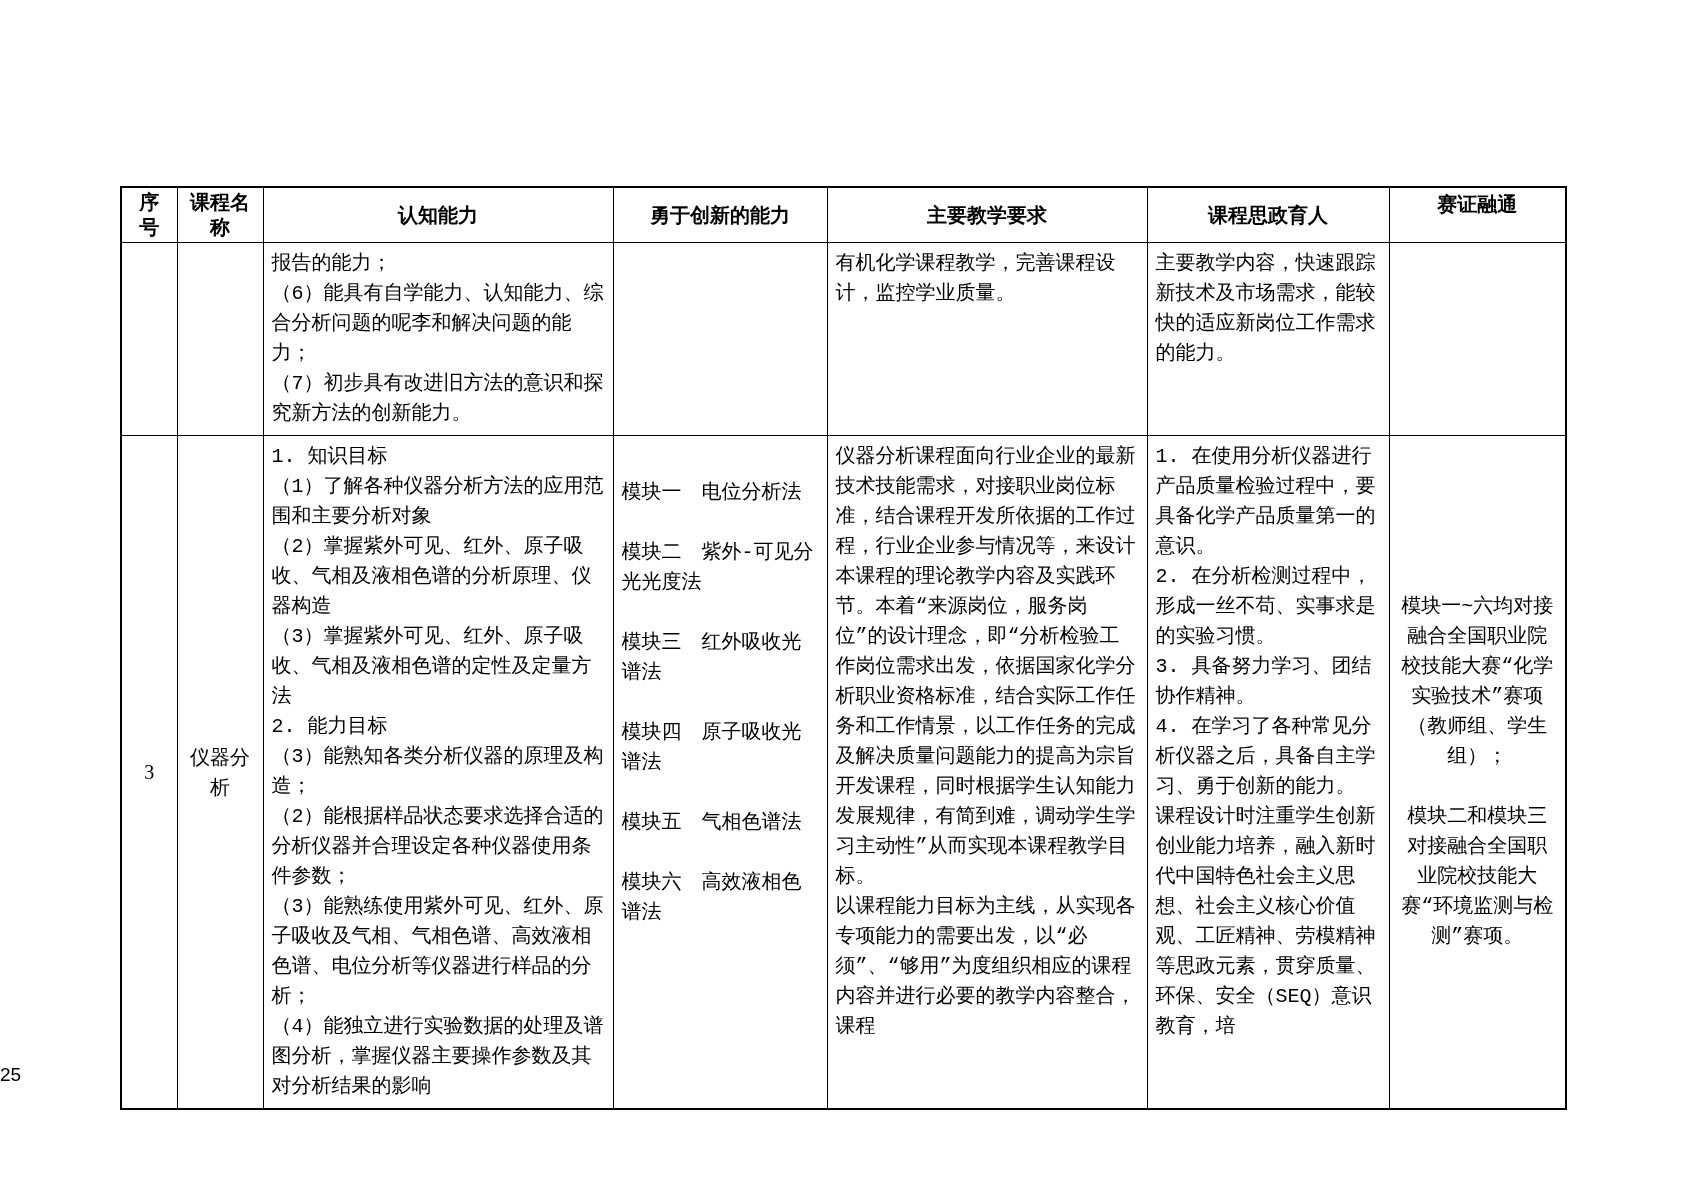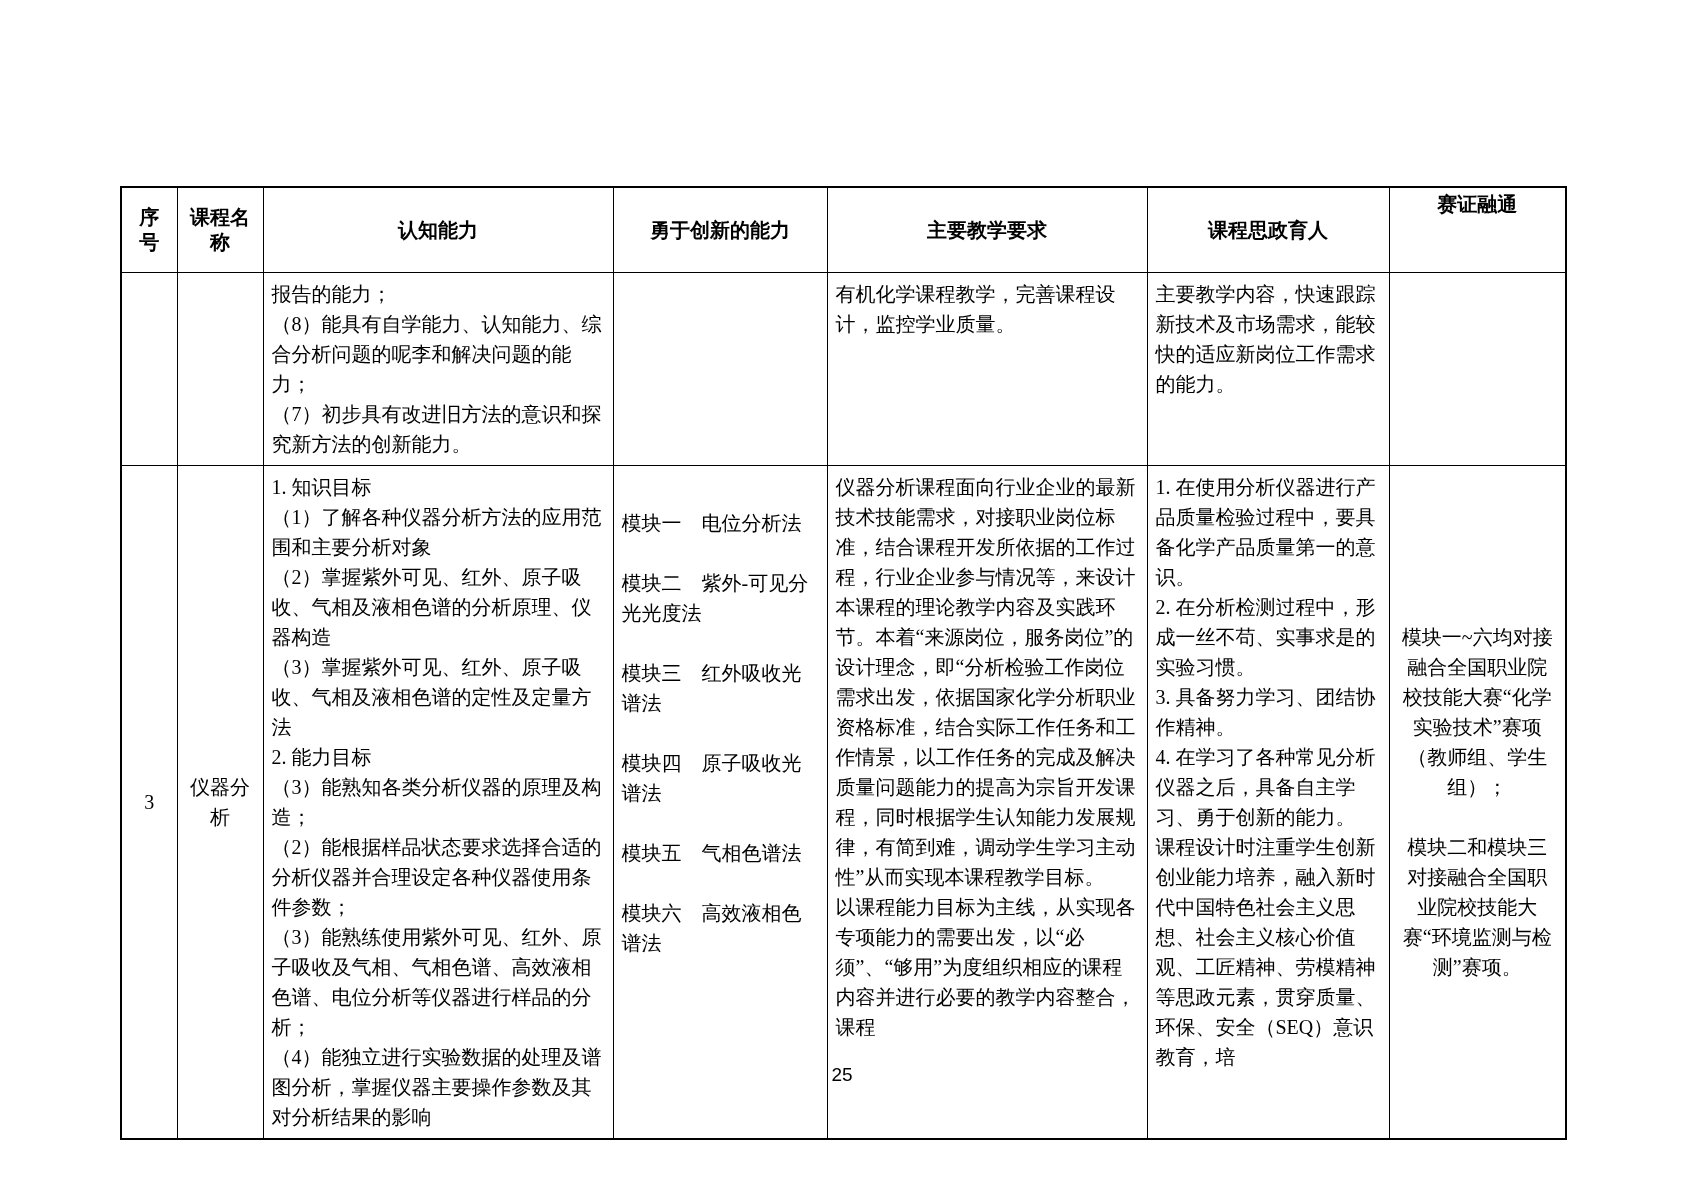--- a/index.html
+++ b/index.html
@@ -27,42 +27,41 @@
     overflow: hidden;
   }
   .doc-table thead th {
     font-weight: bold;
     text-align: center;
     vertical-align: middle;
     height: 44px;
     line-height: 25px;
     padding: 2px 16px;
   }
-  .doc-table thead th.narrow-wrap { padding: 17px 12px; }
+  .doc-table thead th.narrow-wrap { padding: 2px 12px; }
   .doc-table thead th.align-top { vertical-align: top; padding-top: 4px; }
   tr.row-cont  > td { height: 148px; }
   tr.row-main  > td { height: 576px; }
   td.cell-center {
     text-align: center;
     vertical-align: middle;
   }
-  td p { margin: 0; }
+  td p { margin: 0; font-family: Liberation Mono, monospace; }
   td.content-cell { padding-top: 10px; margin-left: 42px; }
   td.content-cell p { margin: 30px 0 0 0; }
   td.content-cell p:first-child { margin-top: 32px; }
   td.competition-cell {
     text-align: center;
     vertical-align: middle;
   }
   td.competition-cell p + p { margin-top: 30px; text-align: center; }
   .page-number {
     position: absolute;
     top: 1064px;
     left: 0; right: 0;
-    text-align: center;
     font-size: 19px;
     font-family: "Liberation Sans", "DejaVu Sans", sans-serif;
   }
 </style>
 </head>
 <body>
 
 <div class="page">
 
   <table class="doc-table">
@@ -85,21 +84,21 @@
         <th>课程思政育人</th>
         <th class="align-top">赛证融通</th>
       </tr>
     </thead>
     <tbody>
       <tr class="row-cont">
         <td class="cell-center"></td>
         <td class="cell-center"></td>
         <td>
           <p>报告的能力；</p>
-          <p>（8）能具有自学能力、认知能力、综合分析问题的呢李和解决问题的能力；</p>
+          <p>（6）能具有自学能力、认知能力、综合分析问题的呢李和解决问题的能力；</p>
           <p>（7）初步具有改进旧方法的意识和探究新方法的创新能力。</p>
         </td>
         <td></td>
         <td>
           <p>有机化学课程教学，完善课程设计，监控学业质量。</p>
         </td>
         <td>
           <p>主要教学内容，快速跟踪新技术及市场需求，能较快的适应新岗位工作需求的能力。</p>
         </td>
         <td></td>

